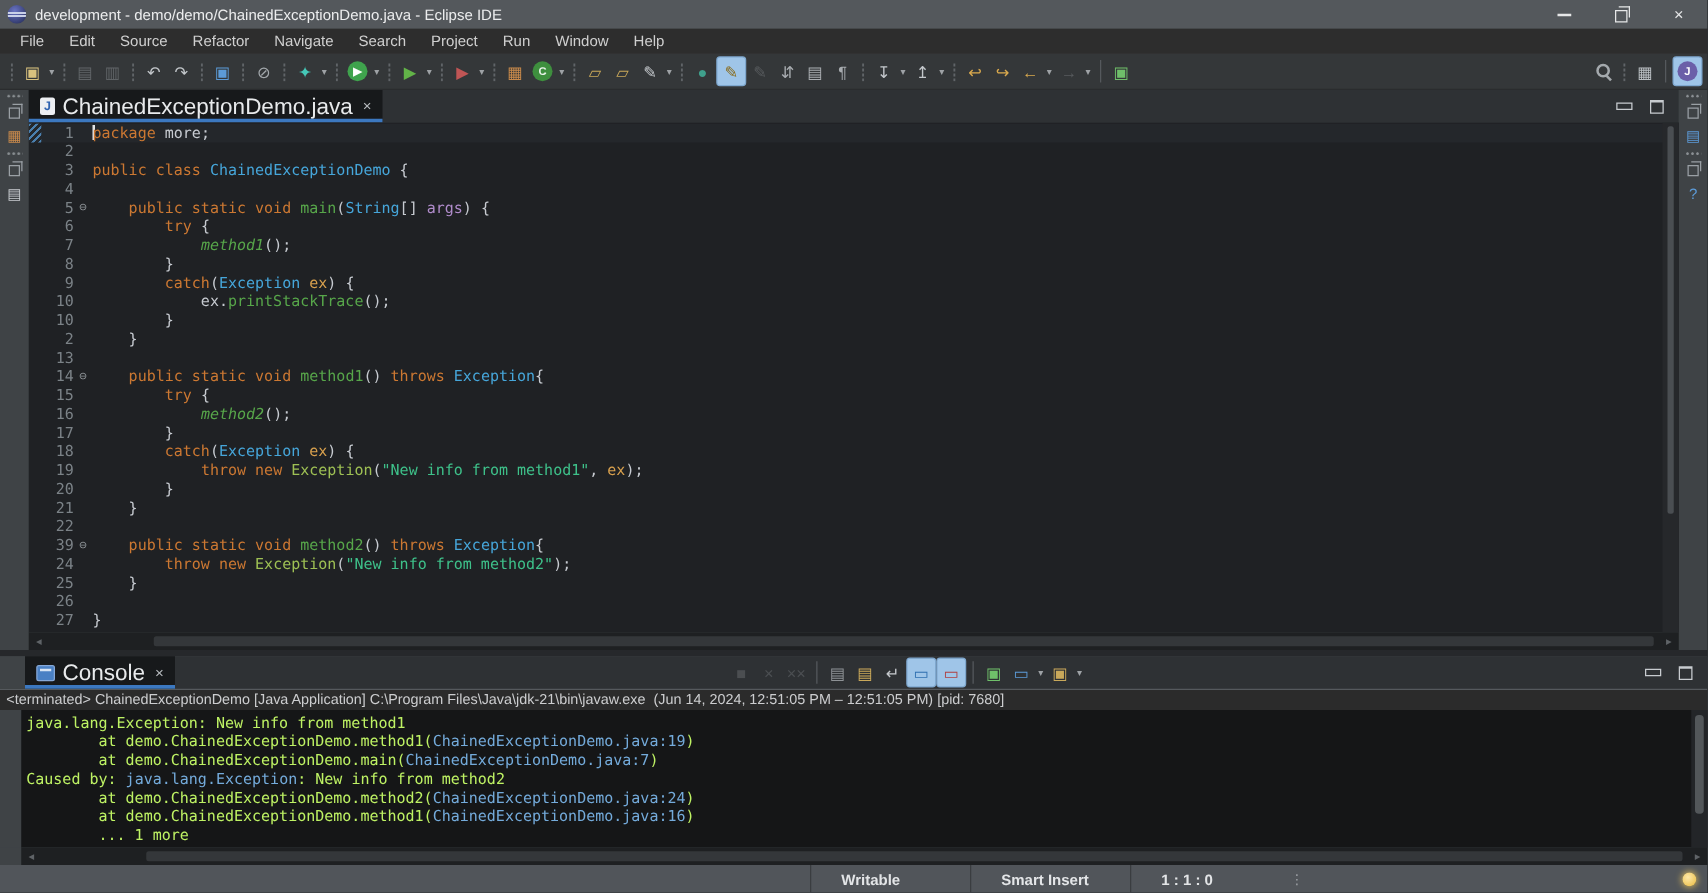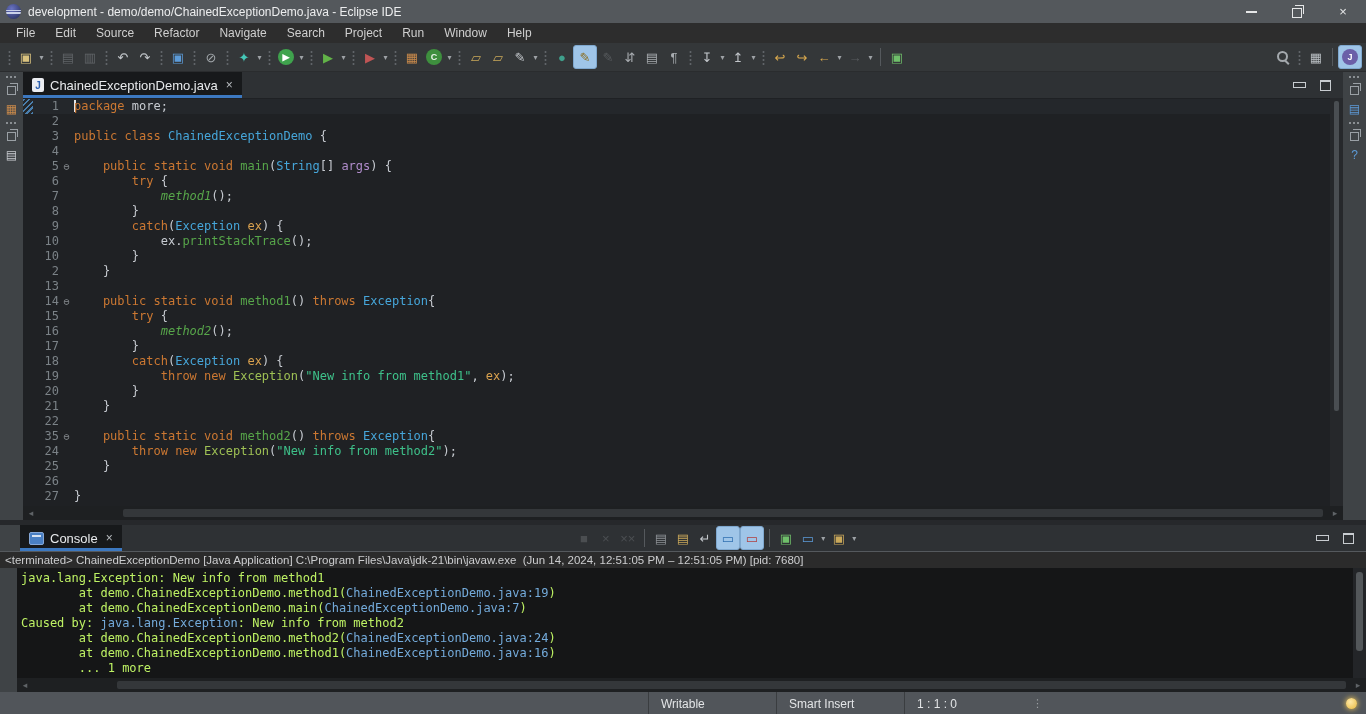--- a/index.html
+++ b/index.html
@@ -49,21 +49,21 @@
   .k-dots{width:13px;height:3px;background-image:radial-gradient(#8A8F93 1px, transparent 1.2px);background-size:4px 4px;background-repeat:repeat-x;}
   .k-restore-sm{position:relative;width:7px;height:7px;border:1px solid #9AA0A5;margin:2px 0;}
   .k-restore-sm::after{content:"";position:absolute;left:2px;top:-4px;width:7px;height:7px;border-top:1px solid #9AA0A5;border-right:1px solid #9AA0A5;}
   .edge .eicon{font-size:12px;line-height:1;}
 
   .center{flex:1;display:flex;flex-direction:column;min-width:0;}
 
   
   .tabbar{height:26px;background:#2E3134;display:flex;align-items:stretch;flex:0 0 auto;}
   .tab{display:flex;align-items:center;gap:6px;padding:0 9px;background:#17191B;position:relative;}
-  .tab .tlabel{color:#E8EAEC;font-size:13px;}
+  .tab .tlabel{color:#E8EAEC;font-size:18px;}
   .tab.active::after{content:"";position:absolute;left:0;right:0;bottom:0;height:3px;background:#3C78C0;}
   .tab .close{color:#B9BDC1;font-size:12px;margin-left:2px;}
   .jfile-icon{width:12px;height:14px;background:#ECEEF2;border-radius:2px;color:#2E62B0;
     font-weight:bold;font-size:10px;display:flex;align-items:center;justify-content:center;}
   .tab-tools{margin-left:auto;display:flex;align-items:center;gap:14px;padding-right:12px;}
   .k-minbar{width:11px;height:4px;border:1px solid #C8CCD0;}
   .k-max{width:9px;height:8px;border:1px solid #C8CCD0;border-top-width:2px;}
 
   
   .editor{flex:1;background:#1F2124;position:relative;overflow:hidden;
@@ -104,21 +104,21 @@
   .cline{white-space:pre;height:15px;}
   .tk.err{color:#bef264}
   .tk.clink{color:#74ABDB;}
   .console-black .vscroll{background:#232528;}
   .console-black .vscroll .cthumb{position:absolute;top:4px;left:3px;width:7px;height:72%;background:#53575A;border-radius:3px;}
   .console-hscroll{margin-left:17px;}
 
   
   .statusbar{height:23px;background:#51555A;display:flex;align-items:center;color:#E3E5E7;font-size:12px;flex:0 0 auto;}
   .sb-spacer{width:648px;flex:0 0 auto;height:100%;}
-  .sbcell{height:100%;display:flex;align-items:center;padding-left:12px;border-left:1px solid #3A3D40;box-sizing:border-box;}
+  .sbcell{height:100%;display:flex;align-items:center;padding-left:24px;border-left:1px solid #3A3D40;box-sizing:border-box;font-weight:bold;}
   .sbcell:nth-of-type(2){width:128px;}
   .sbcell:nth-of-type(3){width:128px;}
   .sbcell:nth-of-type(4){width:124px;}
   .sb-dots{color:#9DA1A5;font-size:11px;margin-left:4px;}
   .sb-flex{flex:1;}
   .bulb{width:11px;height:11px;border-radius:50%;margin-right:9px;
     background:radial-gradient(circle at 40% 35%, #FFE9A8, #E8B93E);box-shadow:0 0 5px 1px rgba(232,195,90,.8);}
 </style>
 </head>
 <body>
@@ -432,21 +432,21 @@
             <span class="code"><span class="tk pl">    }</span></span>
           </div>
           <div class="line">
             <span class="ann"></span>
             <span class="lnum">22</span>
             <span class="fold"></span>
             <span class="code"></span>
           </div>
           <div class="line">
             <span class="ann"></span>
-            <span class="lnum">35</span>
+            <span class="lnum">39</span>
             <span class="fold">⊖</span>
             <span class="code"><span class="tk kw">    public static void</span><span class="tk pl"> </span><span class="tk me">method2</span><span class="tk pl">() </span><span class="tk kw">throws</span><span class="tk pl"> </span><span class="tk ty">Exception</span><span class="tk pl">{</span></span>
           </div>
           <div class="line">
             <span class="ann"></span>
             <span class="lnum">24</span>
             <span class="fold"></span>
             <span class="code"><span class="tk pl">        </span><span class="tk kw">throw new</span><span class="tk pl"> </span><span class="tk ctor">Exception</span><span class="tk pl">(</span><span class="tk st">"New info from method2"</span><span class="tk pl">);</span></span>
           </div>
           <div class="line">

